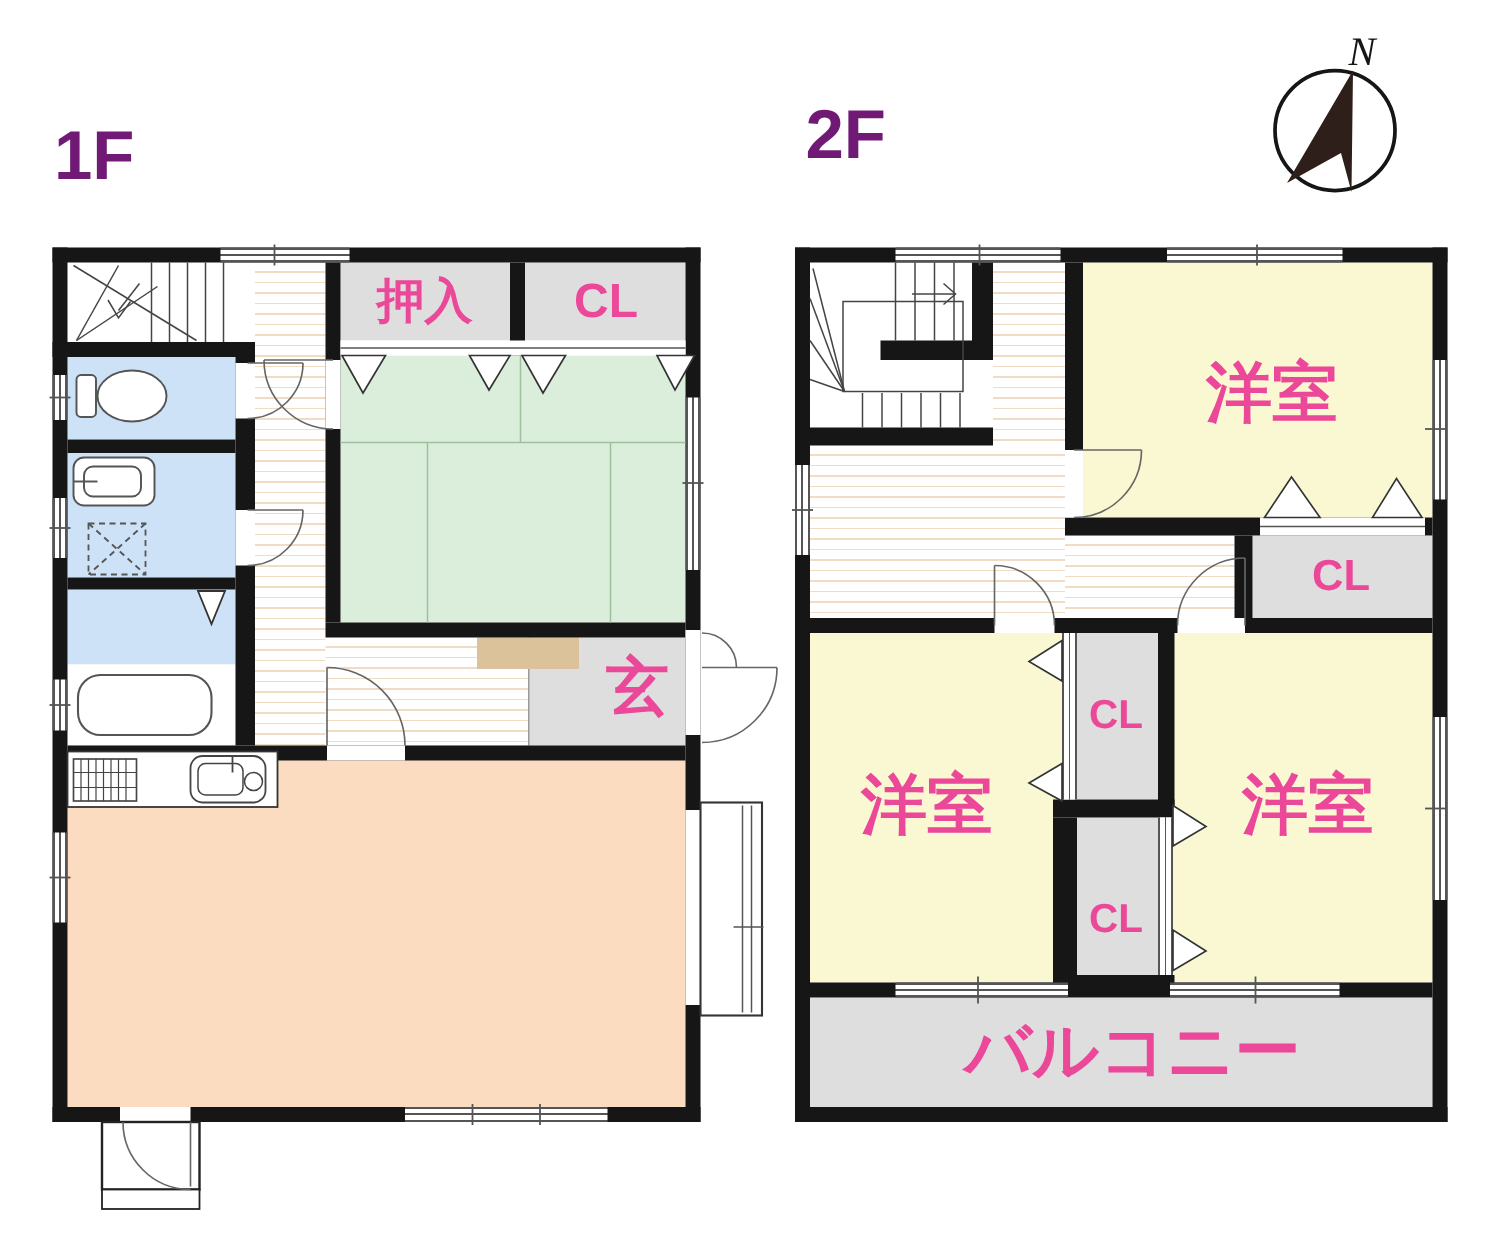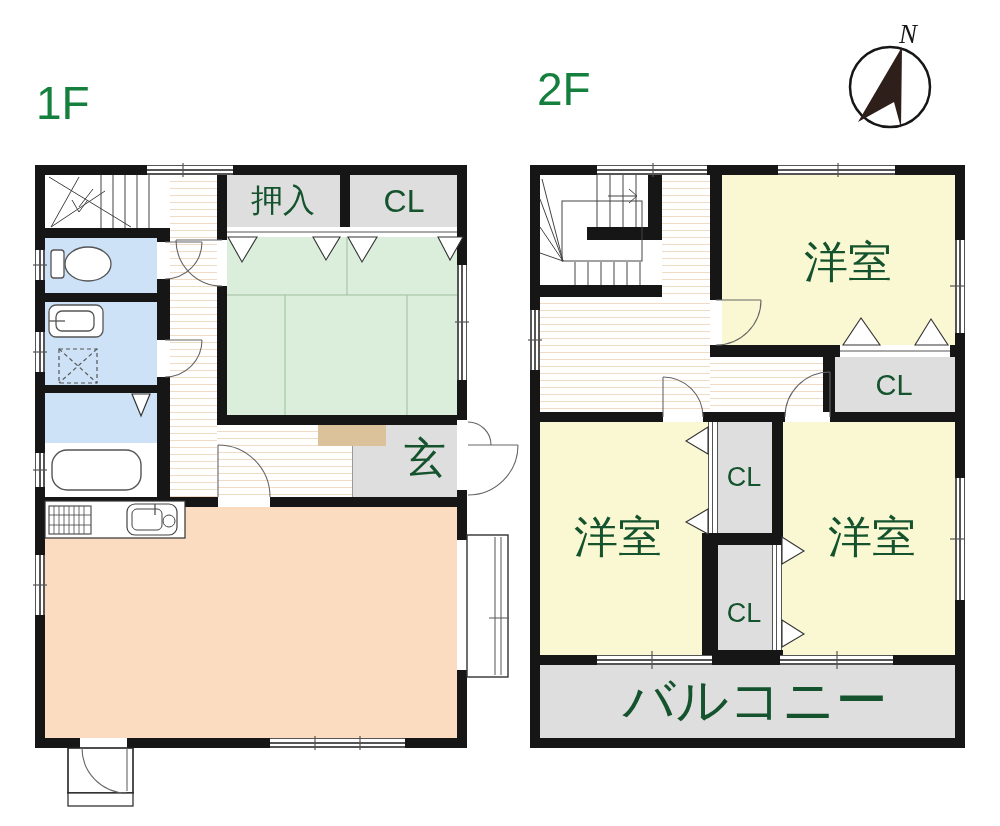--- a/index.html
+++ b/index.html
@@ -13,23 +13,23 @@
   .win-h{position:absolute;z-index:4;height:10px;
     background:linear-gradient(to bottom,#555 0,#555 1.5px,#fff 1.5px,#fff 4.2px,#555 4.2px,#555 5.6px,#fff 5.6px,#fff 8.5px,#555 8.5px,#555 10px);}
   .win-v{position:absolute;z-index:4;width:10px;
     background:linear-gradient(to right,#555 0,#555 1.5px,#fff 1.5px,#fff 4.2px,#555 4.2px,#555 5.6px,#fff 5.6px,#fff 8.5px,#555 8.5px,#555 10px);}
   .wood{background:repeating-linear-gradient(to bottom,#ffffff 0px,#ffffff 6px,#f0dcc4 6px,#f0dcc4 7px);}
   .tatami{background:#daeedb;}
   .yellow{background:#faf8d2;}
   .blue{background:#cde2f6;}
   .gray{background:#dedede;}
   .peach{background:#fbdcc0;}
-  .label{position:absolute;z-index:6;color:#14532d;font-weight:400;transform:translate(-50%,-50%);white-space:nowrap;}
+  .label{position:absolute;z-index:6;color:#ec4899;font-weight:700;transform:translate(-50%,-50%);white-space:nowrap;}
   .overlay{position:absolute;left:0;top:0;z-index:5;overflow:visible;pointer-events:none;}
-  .title{position:absolute;color:#15803d;font-weight:400;font-size:46px;z-index:6;}
+  .title{position:absolute;color:#701a75;font-weight:700;font-size:46px;z-index:6;}
   .thinline{position:absolute;background:#9a9a9a;z-index:2;}
   .step{position:absolute;background:#dbc29b;z-index:2;}
 </style>
 </head>
 <body>
 
 <div class="screen">
 
   <div class="title" style="left:36px;top:76px;">1F</div>
   <div class="title" style="left:537px;top:62px;">2F</div>
@@ -288,16 +288,16 @@
           <line x1="307" y1="486" x2="307" y2="504"></line>
       </g>
     </svg>
 
     <div class="label" style="left:318px;top:97px;font-size:44px;">洋室</div>
     <div class="label" style="left:88px;top:372px;font-size:44px;">洋室</div>
     <div class="label" style="left:342px;top:372px;font-size:44px;">洋室</div>
     <div class="label" style="left:364px;top:220px;font-size:29px;">CL</div>
     <div class="label" style="left:214px;top:312px;font-size:27px;">CL</div>
     <div class="label" style="left:214px;top:448px;font-size:27px;">CL</div>
-    <div class="label" style="left:225px;top:536px;font-size:52px;">バルコニー</div>
+    <div class="label" style="left:225px;top:536px;font-size:44px;">バルコニー</div>
   </div>
 
 </div>
 
 </body></html>

